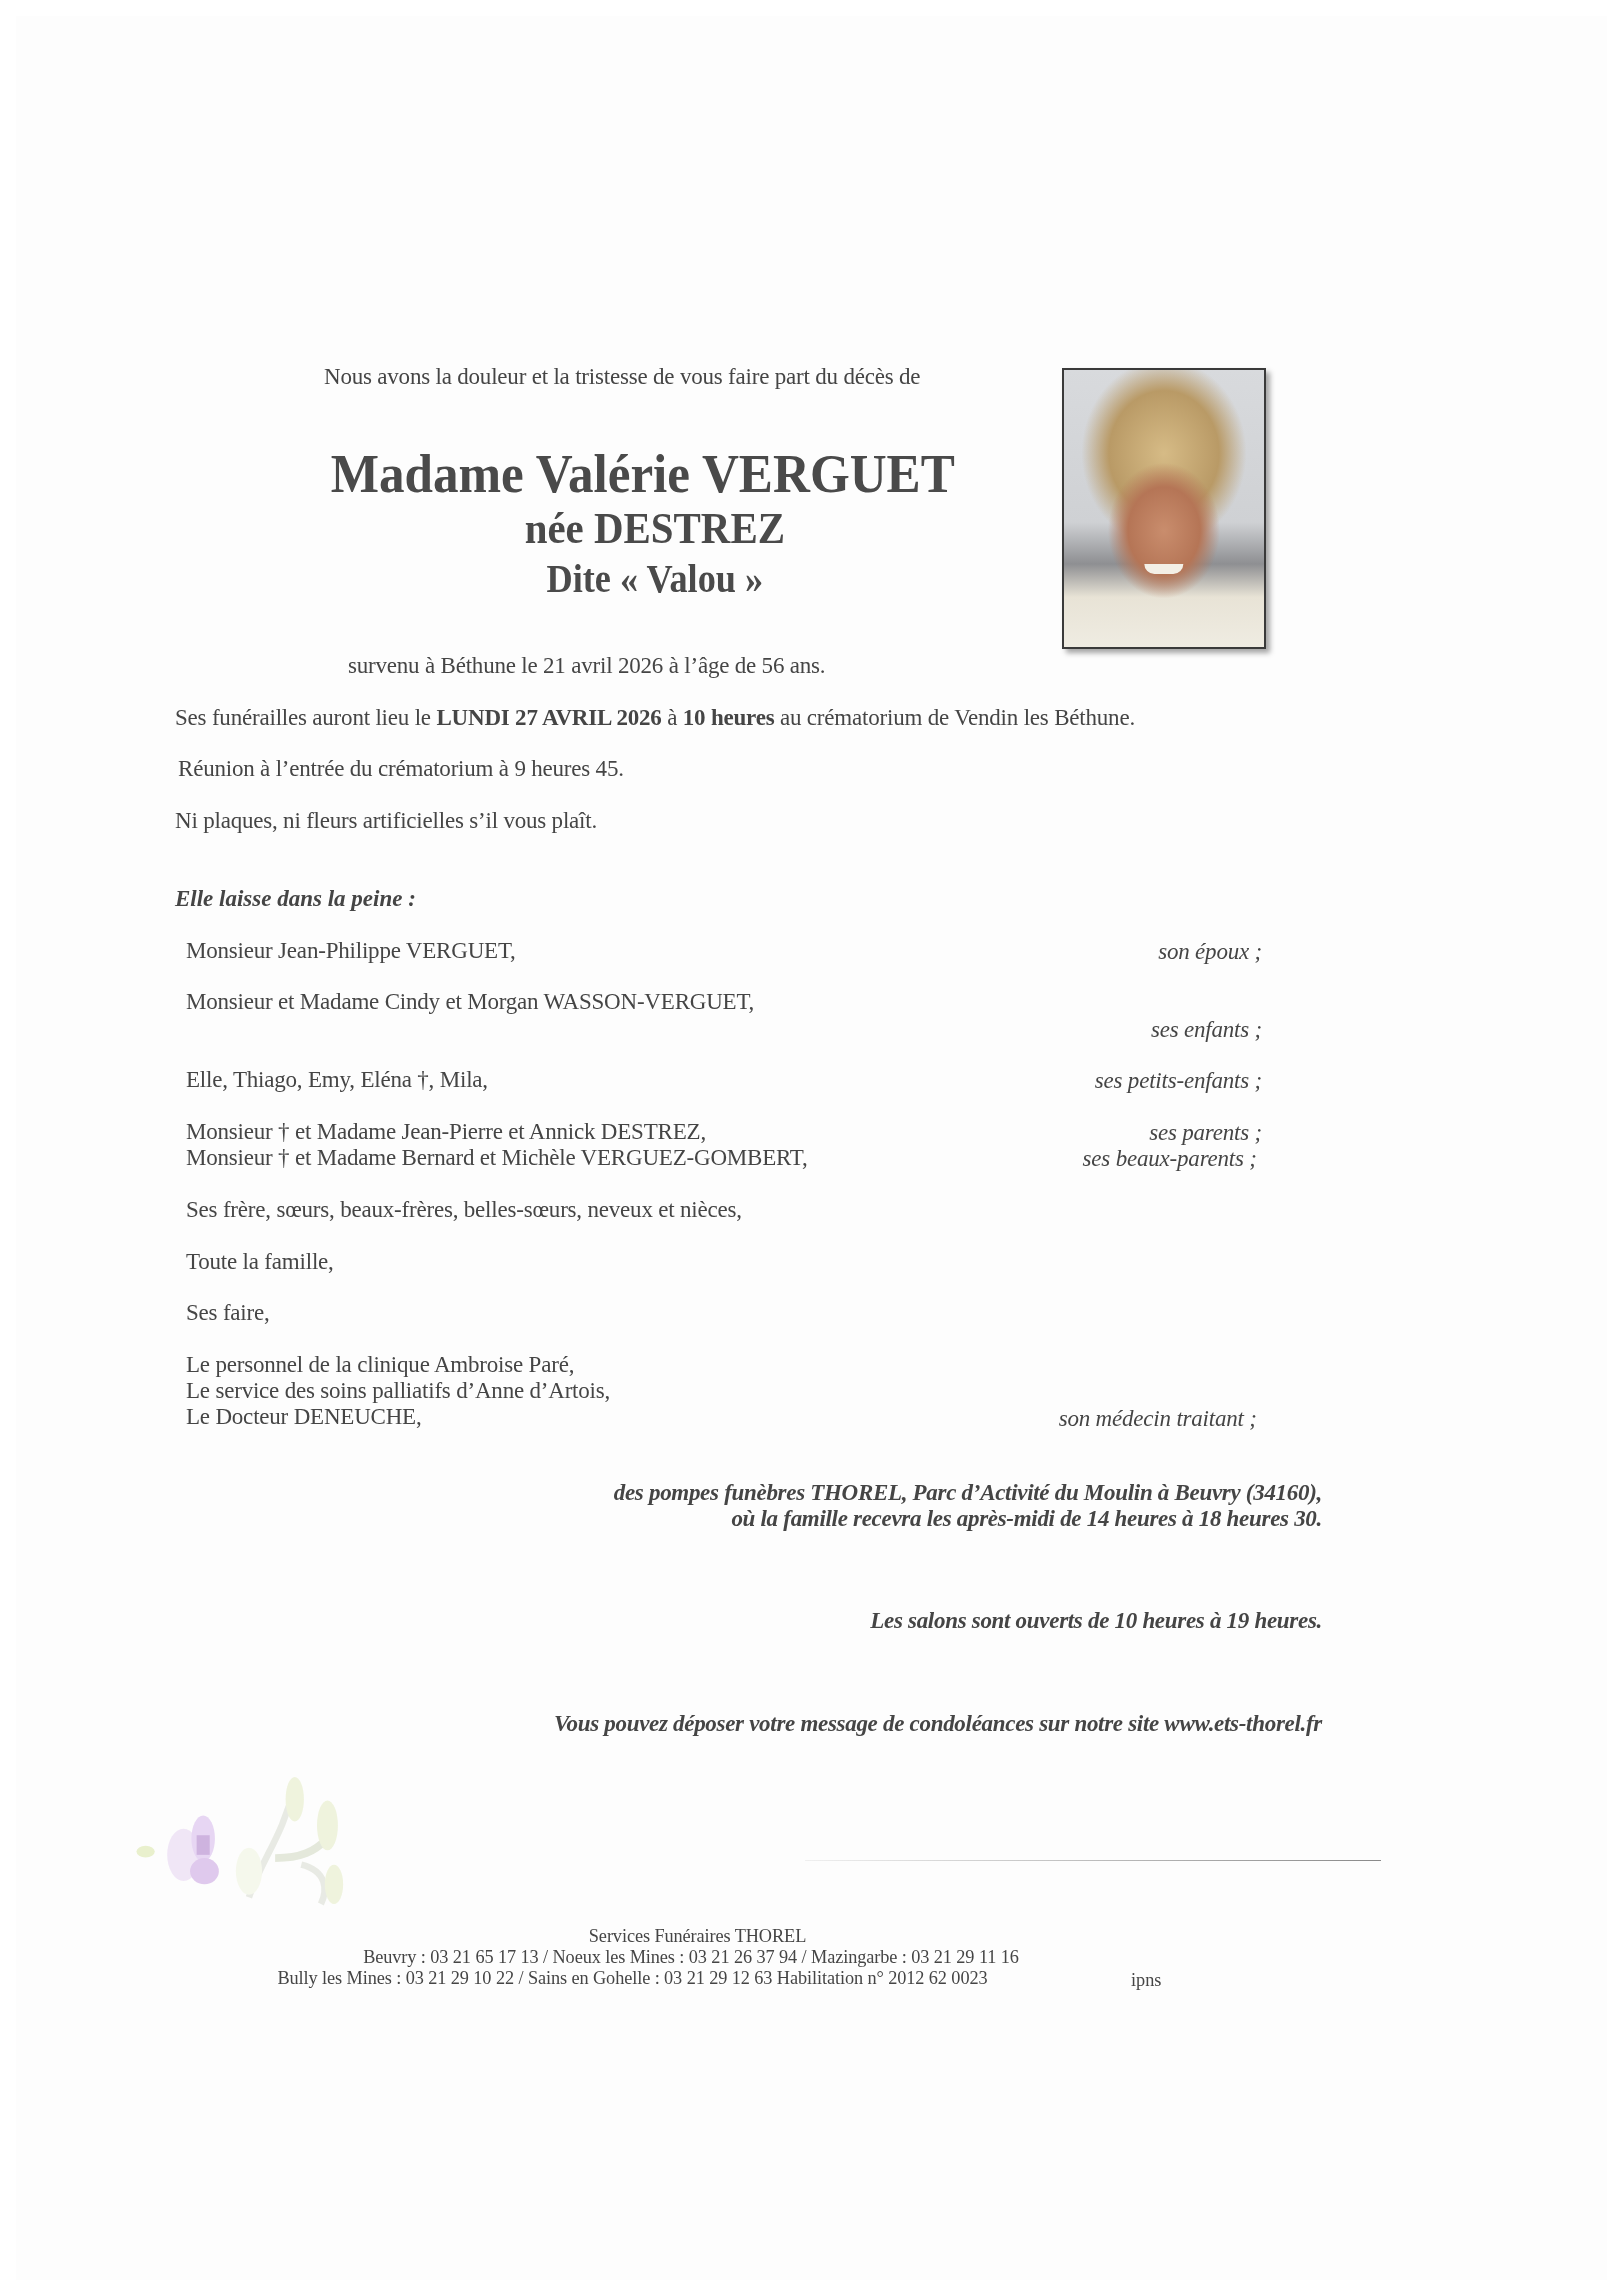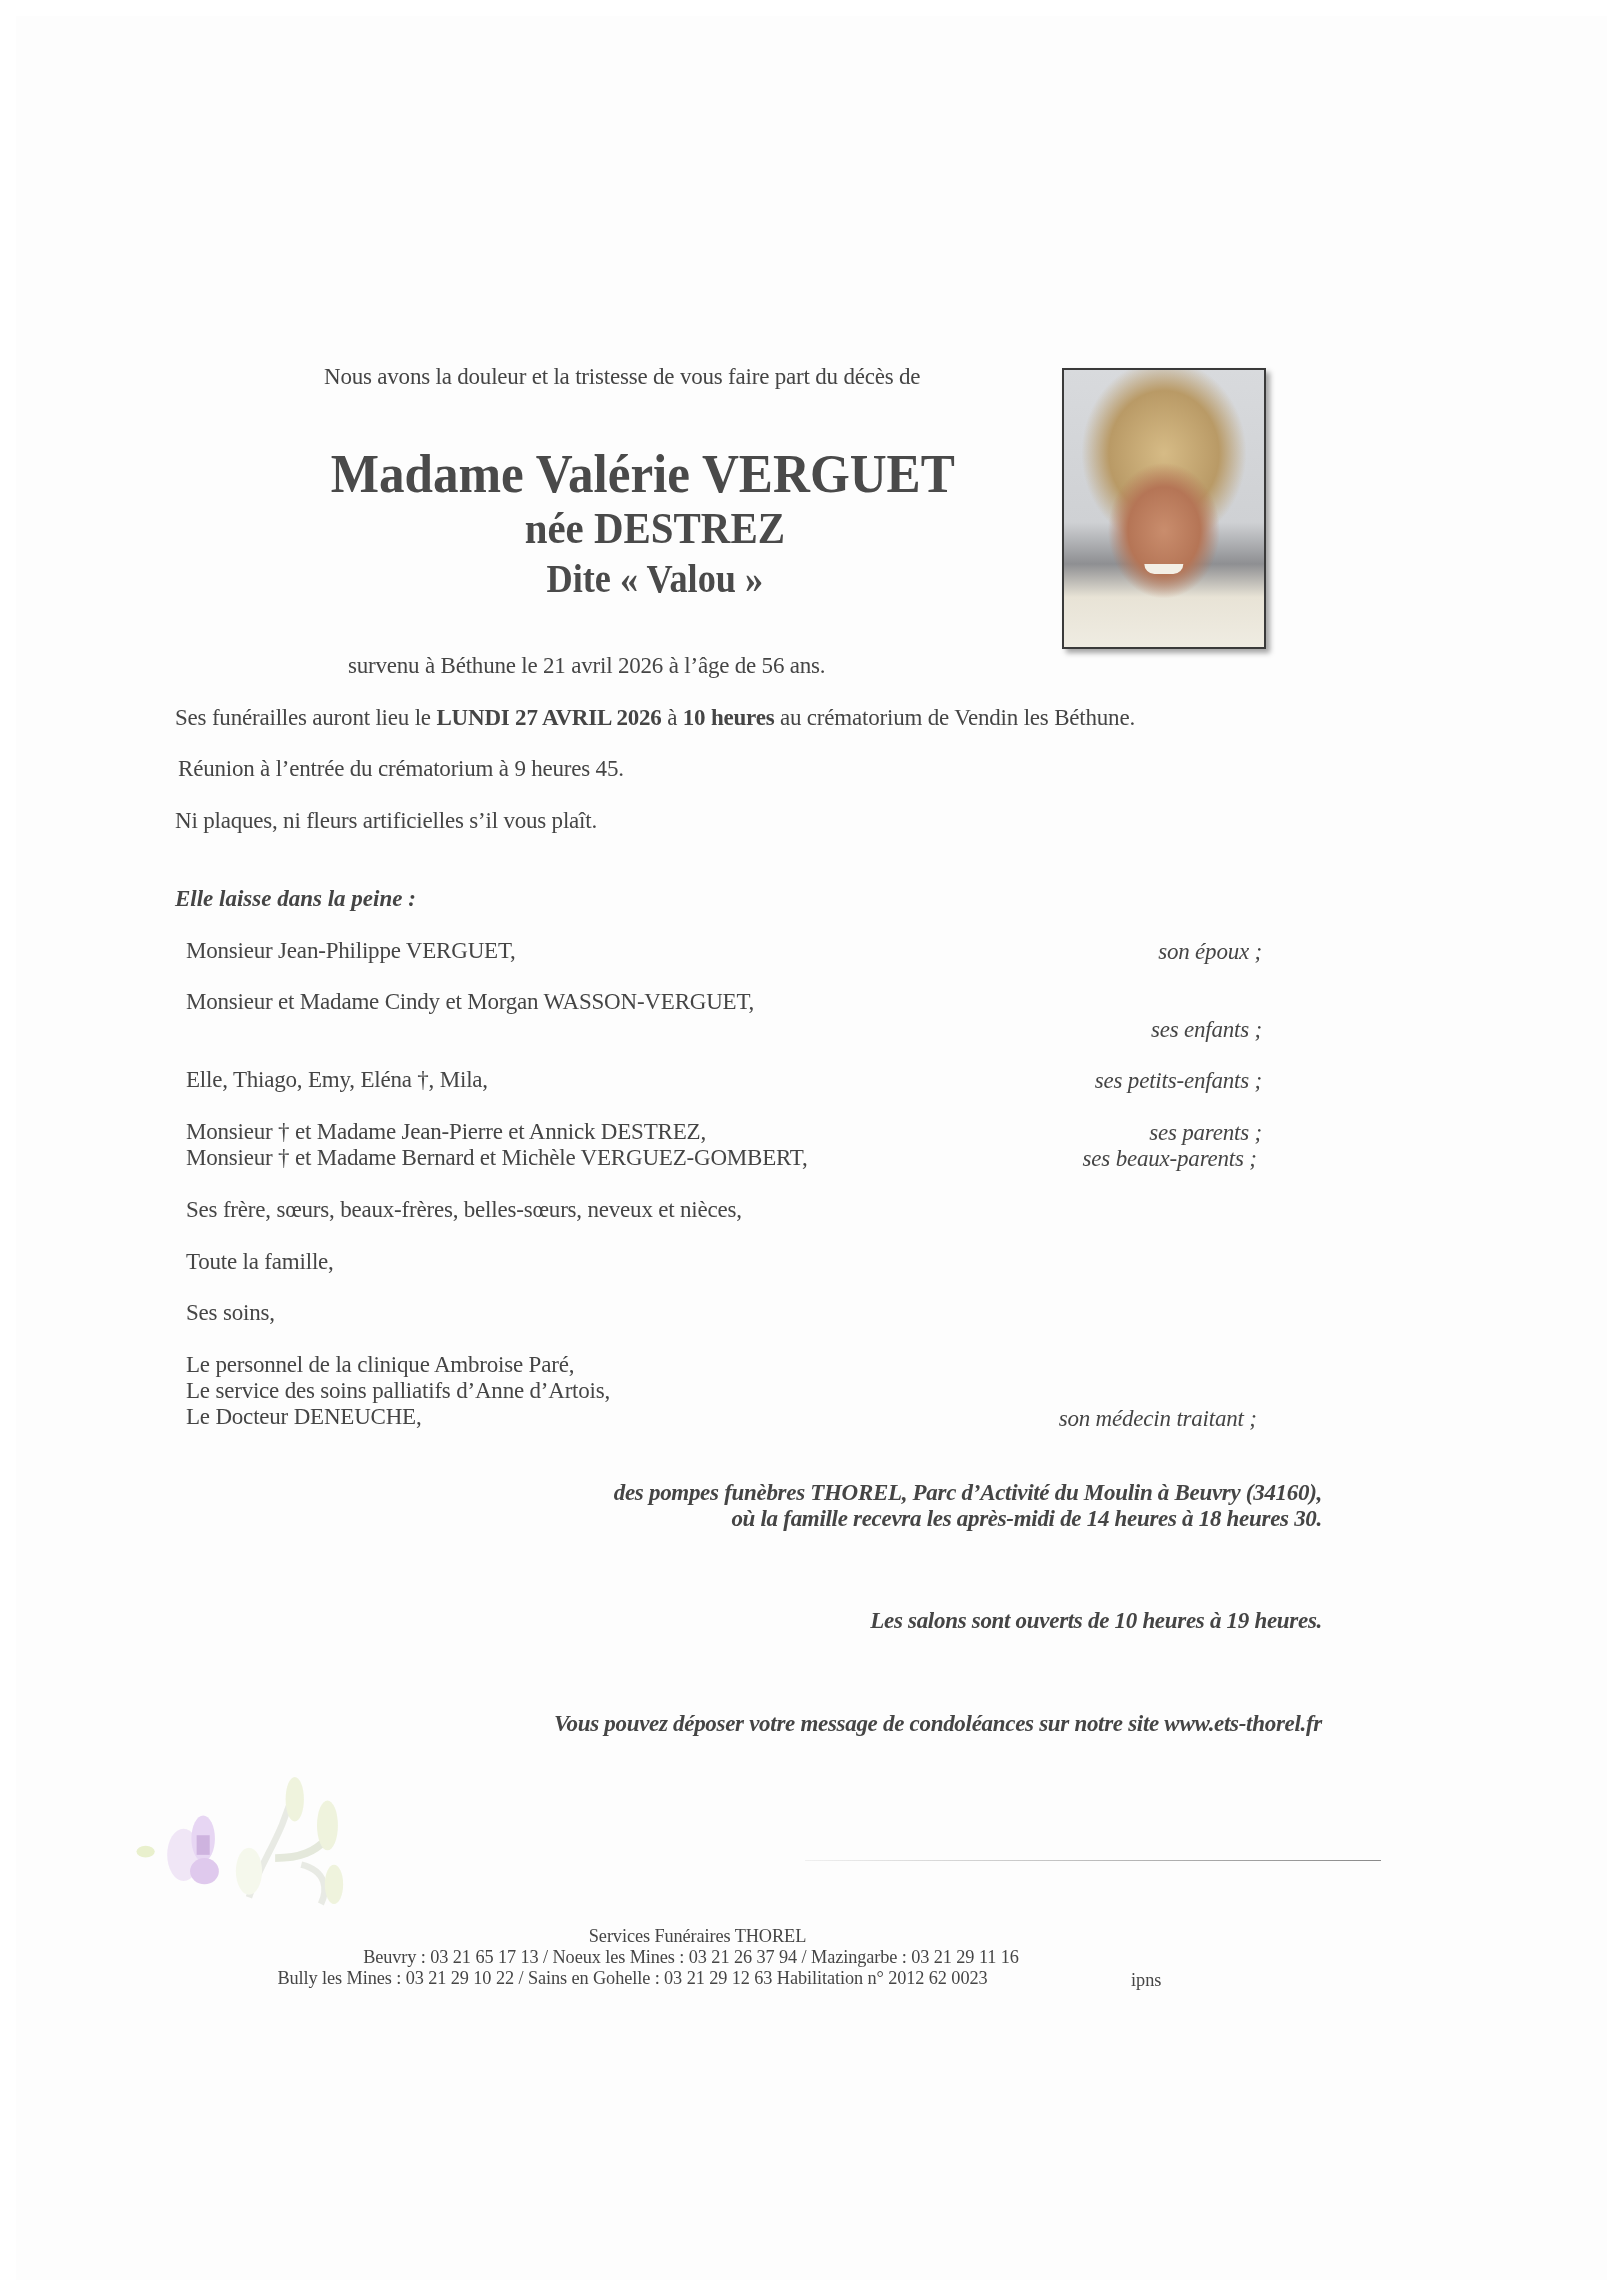--- a/index.html
+++ b/index.html
@@ -184,21 +184,21 @@
 </div>
 
 <div class="family-row" style="top:1249px;">
   <div class="names">
       <span class="line">Toute la famille,</span>
     </div>
 </div>
 
 <div class="family-row" style="top:1300px;">
   <div class="names">
-      <span class="line">Ses soins,</span>
+      <span class="line">Ses faire,</span>
     </div>
 </div>
 
 <div class="family-row" style="top:1352px;">
   <div class="names">
     <span class="line">Le personnel de la clinique Ambroise Paré,</span>
     <span class="line">Le service des soins palliatifs d’Anne d’Artois,</span>
     <span class="line">Le Docteur DENEUCHE,</span>
   </div>
   <span class="relation" style="top:54px; right:5.2px;">son médecin traitant ;</span>

